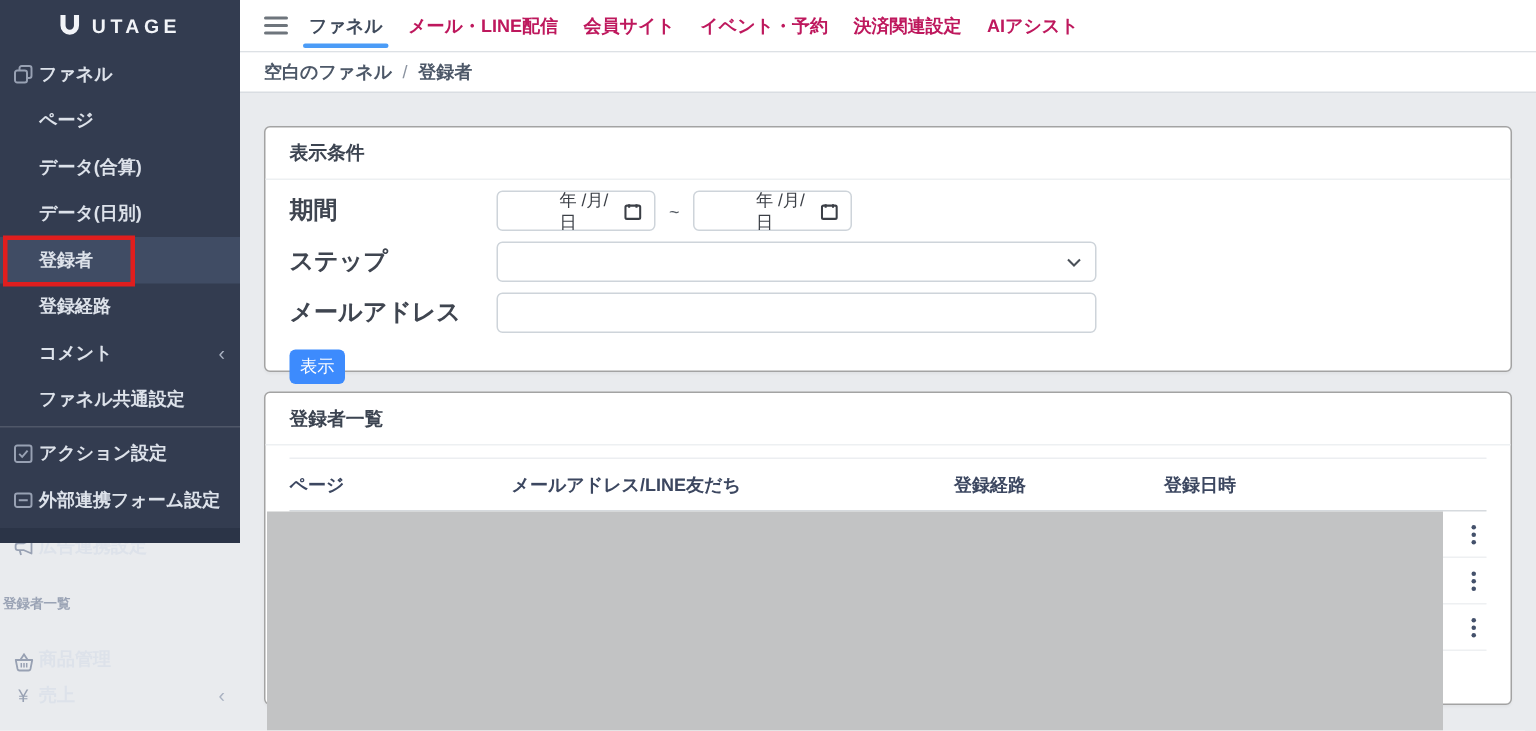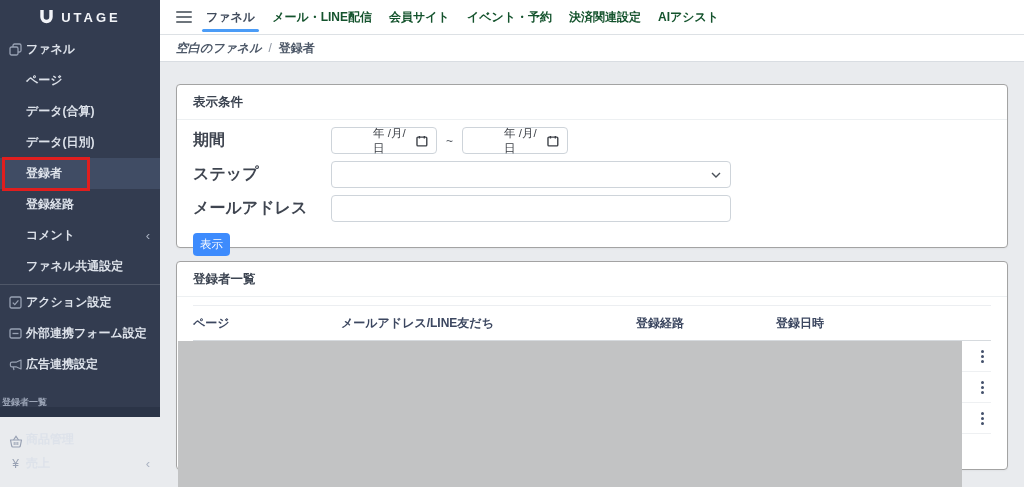--- a/index.html
+++ b/index.html
@@ -1,48 +1,48 @@
 <!DOCTYPE html>
 <html><head>
 <meta charset="utf-8">
 <style>
   * { margin:0; padding:0; box-sizing:border-box; }
   html,body { width:1024px; height:487px; }
   body { font-family:"Liberation Sans","DejaVu Sans",sans-serif; }
   .stage { position:relative; width:1024px; height:487px; overflow:hidden; background:#e9ebee; }
 
   
-  .sidebar { position:absolute; left:0; top:0; width:160px; height:417px; background:#333c50; z-index:10; }
+  .sidebar { position:absolute; left:0; top:0; width:160px; height:362px; background:#333c50; z-index:10; }
   .logo { height:34px; display:flex; align-items:center; justify-content:center; gap:7px; color:#f2f4f8; }
   .logo-text { font-size:13px; font-weight:bold; letter-spacing:3px; }
   .menu { display:flex; flex-direction:column; }
   .mi { height:31px; display:flex; align-items:center; padding:0 10px 0 5px; cursor:pointer; }
   .mi .ic { width:21px; display:flex; justify-content:center; align-items:center; color:#98a1b3; flex:none; }
   .mi .lbl { color:#dde2ea; font-size:12px; font-weight:bold; white-space:nowrap; }
   .mi.sub { padding-left:26px; }
   .mi.active { background:#404c64; }
   .chev { margin-left:auto; color:#aab2c2; font-size:13px; line-height:1; }
   .menu-divider { height:1px; background:rgba(255,255,255,.14); margin:2px 0; }
   .section-label { margin:16px 0 0 2px; font-size:9px; color:#9aa3b5; font-weight:bold; white-space:nowrap; }
   .mi.first-of-section { margin-top:8px;align-items:flex-end; }
   .sidebar-bottom { position:absolute; left:0; bottom:0; width:160px; height:10px; background:#2b3447; }
 
   
   .main { position:absolute; left:160px; top:0; right:0; bottom:0; }
   .topnav { position:absolute; left:0; top:0; right:0; height:35px; background:#fff; border-bottom:1px solid #dde1e5; display:flex; align-items:center; padding:0 16px; }
   .hamburger { width:16px; height:12px; display:flex; flex-direction:column; justify-content:space-between; margin-right:14px; cursor:pointer; }
   .hamburger i { display:block; height:2px; background:#6e757c; border-radius:1px; }
   .tabs { display:flex; align-items:center; gap:17px; height:100%; }
-  .tab { position:relative; font-size:12px; color:#14532d; font-weight:bold; height:100%; display:flex; align-items:center; cursor:pointer; white-space:nowrap; }
+  .tab { position:relative; font-size:12px; color:#be185d; font-weight:bold; height:100%; display:flex; align-items:center; cursor:pointer; white-space:nowrap; }
   .tab.active { color:#404b5c; }
   .tab.active::after { content:""; position:absolute; left:-4px; right:-4px; bottom:2px; height:3px; background:#4b9cf7; border-radius:2px; }
 
   .breadcrumb-bar { position:absolute; left:0; top:35px; right:0; height:27px; background:#fff; border-bottom:1px solid #d9dde2; display:flex; align-items:center; padding:0 16px; }
   .breadcrumb { font-size:12px; font-weight:bold; color:#4d5868; display:flex; gap:7px; align-items:center; }
-  .crumb-parent { cursor:pointer;font-style:italic; }
+  .crumb-parent { cursor:pointer; }
   .crumb-sep { color:#8b93a0; font-weight:normal; }
 
   .content { position:absolute; left:0; top:62px; right:0; bottom:0; background:#e9ebee; }
 
   .card { position:absolute; left:16px; width:832px; background:#fff; border:1px solid #a3a3a3; border-radius:4px; box-shadow:0 1px 2px rgba(0,0,0,.04); }
   .card-h { height:35px; display:flex; align-items:center; padding:0 16px; border-bottom:1px solid #edf0f2; font-size:12.5px; font-weight:bold; color:#3c4451; }
 
   
   .card-filter { top:22px; height:164px; }
   .card-filter .card-b { padding:7px 16px 0; }

